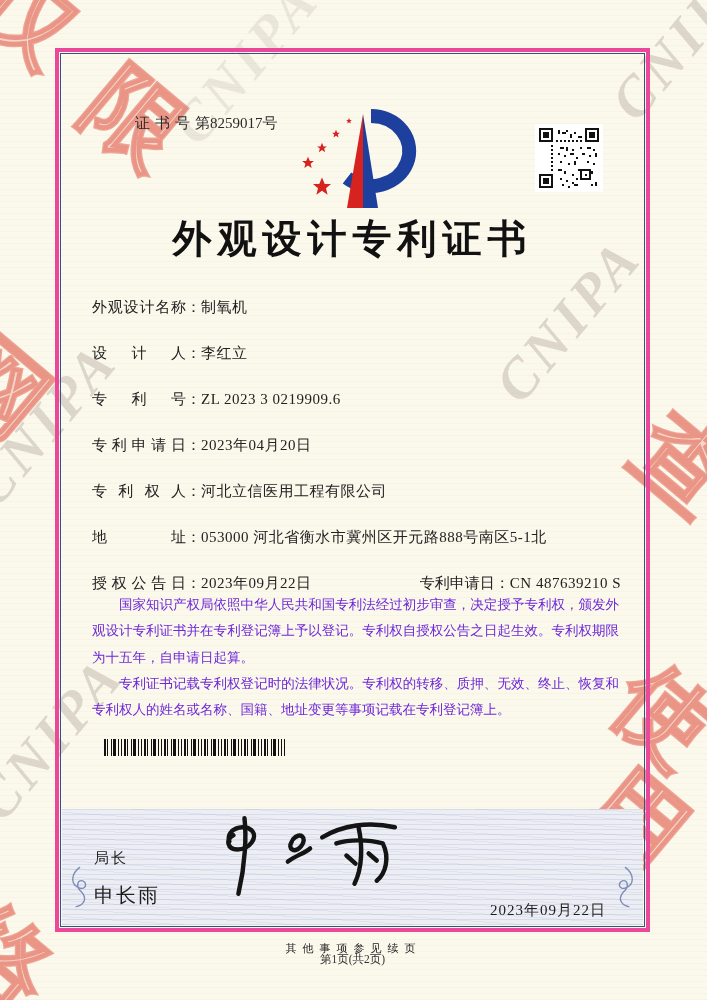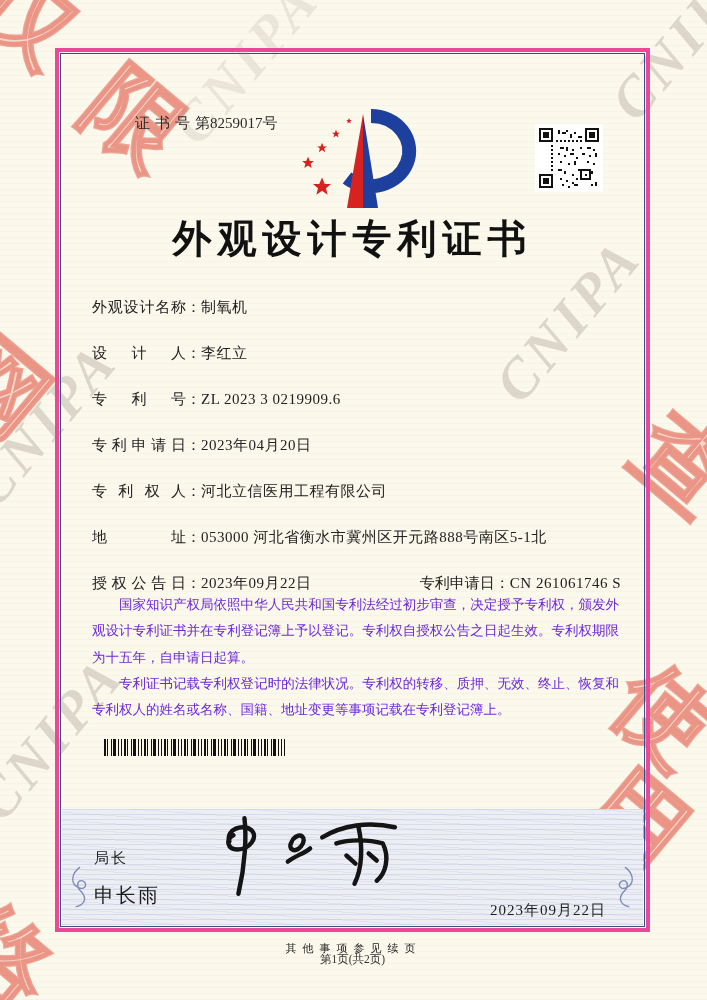--- a/index.html
+++ b/index.html
@@ -233,21 +233,21 @@
       <span class="flabel">专利权人</span><span>：</span><span class="fvalue">河北立信医用工程有限公司</span>
     </div>
     <div class="frow">
       <span class="flabel">地址</span><span>：</span><span class="fvalue">053000 河北省衡水市冀州区开元路888号南区5-1北</span>
     </div>
     <div class="frow frow-double">
       <span>
         <span class="flabel">授权公告日</span><span>：</span><span class="fvalue">2023年09月22日</span>
       </span>
       <span class="second">
-        <span>专利申请日</span><span>：</span><span class="fvalue">CN 261061746 S</span>
+        <span>专利申请日</span><span>：</span><span class="fvalue">CN 487639210 S</span>
       </span>
     </div>
   </div>
 
   <div class="body-text">
     <p>国家知识产权局依照中华人民共和国专利法经过初步审查，决定授予专利权，颁发外观设计专利证书并在专利登记簿上予以登记。专利权自授权公告之日起生效。专利权期限为十五年，自申请日起算。</p>
     <p>专利证书记载专利权登记时的法律状况。专利权的转移、质押、无效、终止、恢复和专利权人的姓名或名称、国籍、地址变更等事项记载在专利登记簿上。</p>
   </div>
 
   <div class="barcode"></div>

